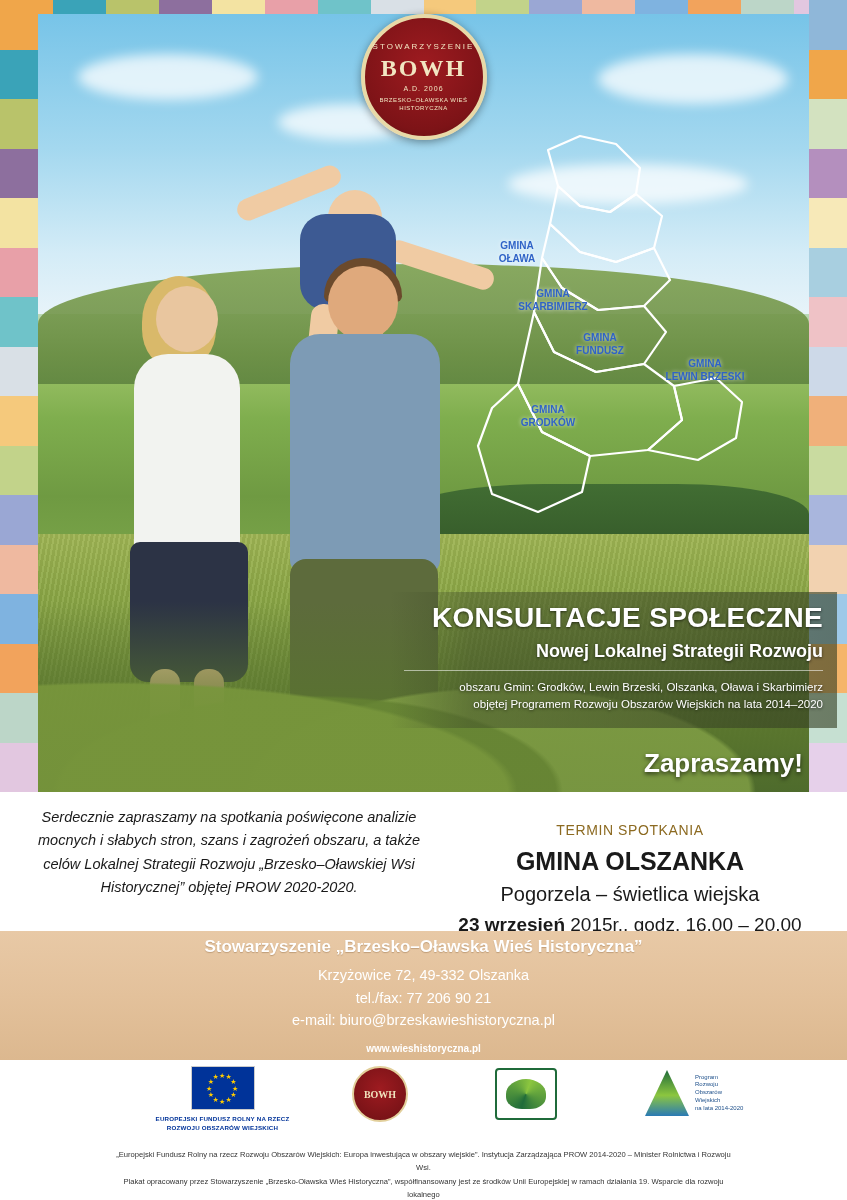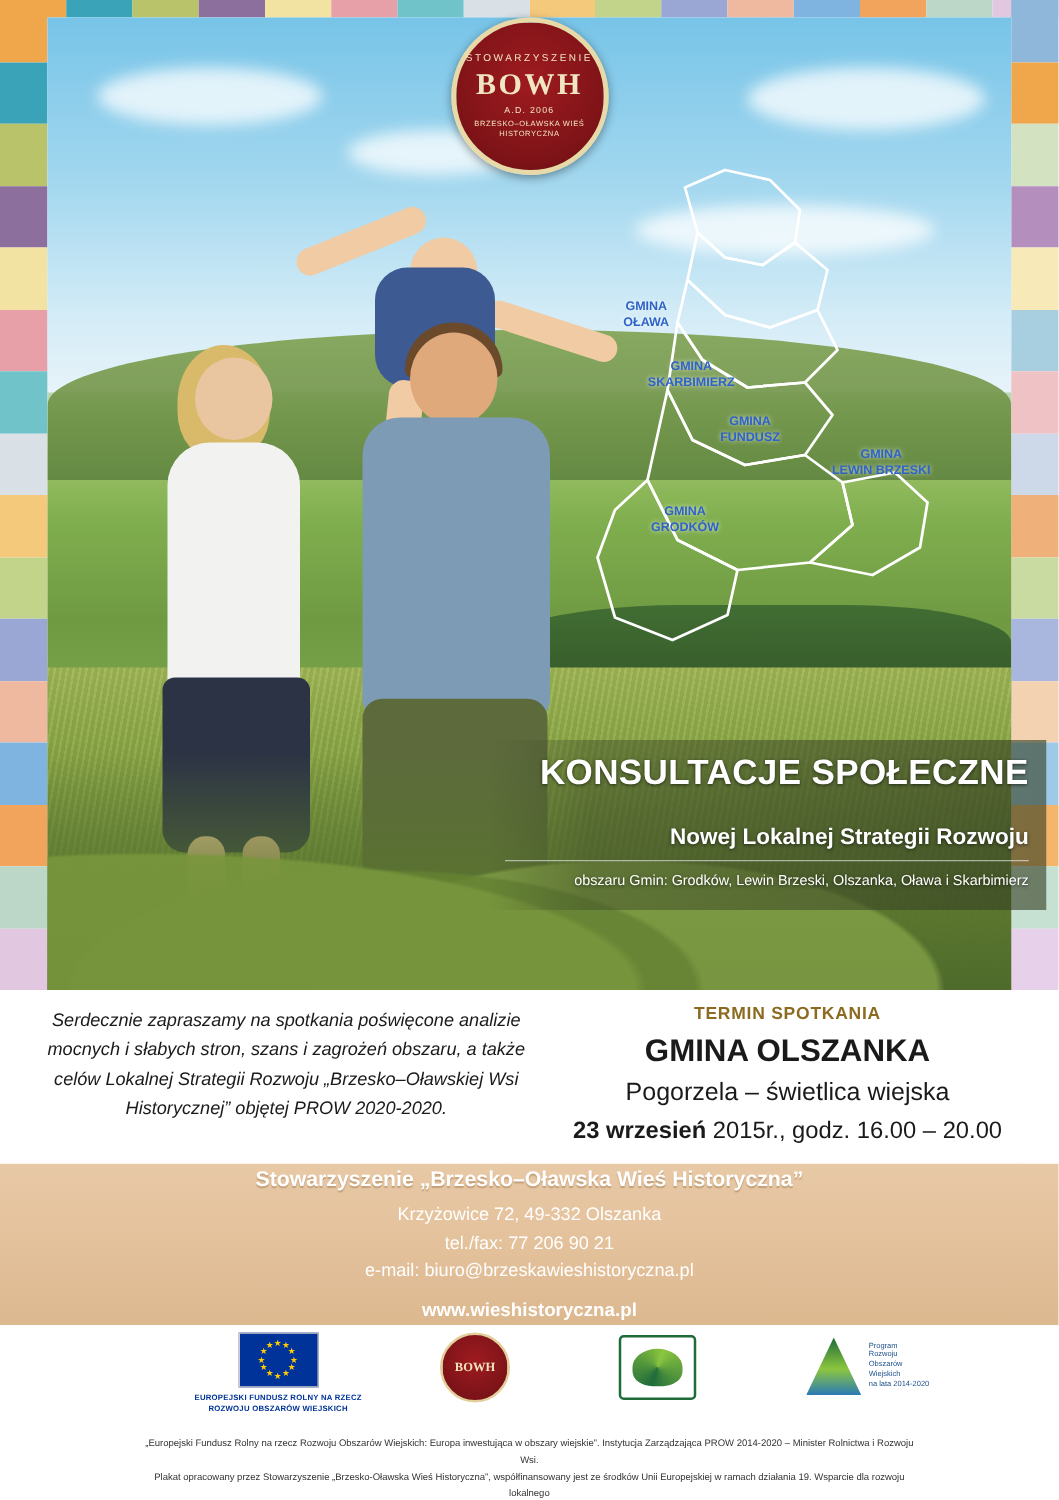--- a/index.html
+++ b/index.html
@@ -73,44 +73,44 @@
   
   .map{position:absolute;left:430px;top:120px;width:360px;height:420px;}
   .map svg{width:100%;height:100%;}
   .gmina-label{position:absolute;color:#2f63c7;font-size:10px;font-weight:bold;line-height:1.25;text-align:center;
                text-shadow:0 0 4px rgba(255,255,255,.75);}
 
   
   .headline{position:absolute;left:390px;top:592px;width:419px;padding:10px 14px 14px 14px;text-align:right;
             background:linear-gradient(90deg, rgba(62,74,40,0) 0%, rgba(62,74,40,.45) 18%, rgba(52,62,34,.62) 100%);}
   .h1{color:#ffffff;font-size:28px;font-weight:bold;letter-spacing:.3px;text-shadow:0 1px 3px rgba(0,0,0,.6);}
-  .h2{color:#ffffff;font-size:18px;font-weight:bold;margin-top:25px;padding-bottom:8px;
+  .h2{color:#ffffff;font-size:18px;font-weight:bold;margin-top:7px;padding-bottom:8px;
       border-bottom:1px solid rgba(255,255,255,.55);text-shadow:0 1px 3px rgba(0,0,0,.6);}
   .h3{color:#ffffff;font-size:11.5px;margin-top:8px;line-height:1.5;text-shadow:0 1px 3px rgba(0,0,0,.6);}
   .invite{position:absolute;right:44px;top:748px;color:#ffffff;font-size:26px;font-weight:bold;
           text-shadow:0 2px 4px rgba(0,0,0,.65);}
 
   
   .band{position:absolute;left:0;top:792px;width:847px;height:139px;background:#ffffff;}
   .band-left{position:absolute;left:34px;top:14px;width:390px;text-align:center;color:#1a1a1a;
              font-size:14.5px;font-style:italic;line-height:1.62;}
   .band-right{position:absolute;left:440px;top:10px;width:380px;text-align:center;color:#1a1a1a;}
-  .br-term{color:#8c6a21;font-size:14px;font-weight:bold;letter-spacing:.6px;}
+  .br-term{color:#8c6a21;font-size:14px;font-weight:normal;letter-spacing:.6px;margin-top:20px;}
   .br-gmina{font-size:25px;font-weight:bold;margin-top:9px;}
   .br-place{font-size:20px;margin-top:7px;}
   .br-date{font-size:19px;margin-top:8px;}
   .br-date b{font-weight:bold;}
 
   
   .contact{position:absolute;left:0;top:931px;width:847px;height:129px;
            background:linear-gradient(180deg,#e8c9a6 0%, #e3c19b 50%, #dcb88f 100%);
            display:flex;flex-direction:column;align-items:center;justify-content:center;color:#ffffff;text-align:center;}
   .c-org{font-size:17px;font-weight:bold;margin-bottom:7px;text-shadow:0 1px 1px rgba(120,80,40,.35);}
   .c-line{font-size:14.5px;line-height:1.55;}
-  .c-www{font-size:15px;font-weight:bold;margin-top:11px;}
+  .c-www{font-size:10px;font-weight:bold;margin-top:11px;}
 
   
   .logos{position:absolute;left:0;top:1060px;width:847px;height:85px;background:#ffffff;}
   .logo-eu{position:absolute;left:135px;top:6px;width:175px;text-align:center;}
   .eu-flag{width:62px;height:42px;background:#003399;margin:0 auto;position:relative;border:1px solid #ccc;}
   .eu-star{position:absolute;color:#ffcc00;font-size:7px;line-height:7px;}
   .eu-cap{font-size:6.2px;color:#003399;font-weight:bold;line-height:1.4;margin-top:5px;letter-spacing:.2px;}
   .logo-bowh{position:absolute;left:352px;top:6px;width:52px;height:52px;border-radius:50%;
              background:radial-gradient(circle at 50% 40%,#9e1b20,#6d1014);border:2px solid #e2cf9b;
              color:#f0e3bd;font-size:10px;font-weight:bold;display:flex;align-items:center;justify-content:center;
@@ -254,22 +254,24 @@
       <div>GMINA</div>
       <div>GRODKÓW</div>
     </div>
   </div>
 
   <div class="headline">
     <div class="h1">KONSULTACJE SPOŁECZNE</div>
     <div class="h2">Nowej Lokalnej Strategii Rozwoju</div>
     <div class="h3">
       <div>obszaru Gmin: Grodków, Lewin Brzeski, Olszanka, Oława i Skarbimierz</div>
-    </div>
-  </div>
+      <div>objętej Programem Rozwoju Obszarów Wiejskich na lata 2014–2020</div>
+    </div>
+  </div>
+  <div class="invite">Zapraszamy!</div>
 
   <div class="badge">
     <div class="b-top">STOWARZYSZENIE</div>
     <div class="b-main">BOWH</div>
     <div class="b-ad">A.D. 2006</div>
     <div class="b-bot">BRZESKO–OŁAWSKA WIEŚ HISTORYCZNA</div>
   </div>
 
   <div class="band">
     <div class="band-left">Serdecznie zapraszamy na spotkania poświęcone analizie mocnych i słabych stron, szans i zagrożeń obszaru, a także celów Lokalnej Strategii Rozwoju „Brzesko–Oławskiej Wsi Historycznej” objętej PROW 2020-2020.</div>

